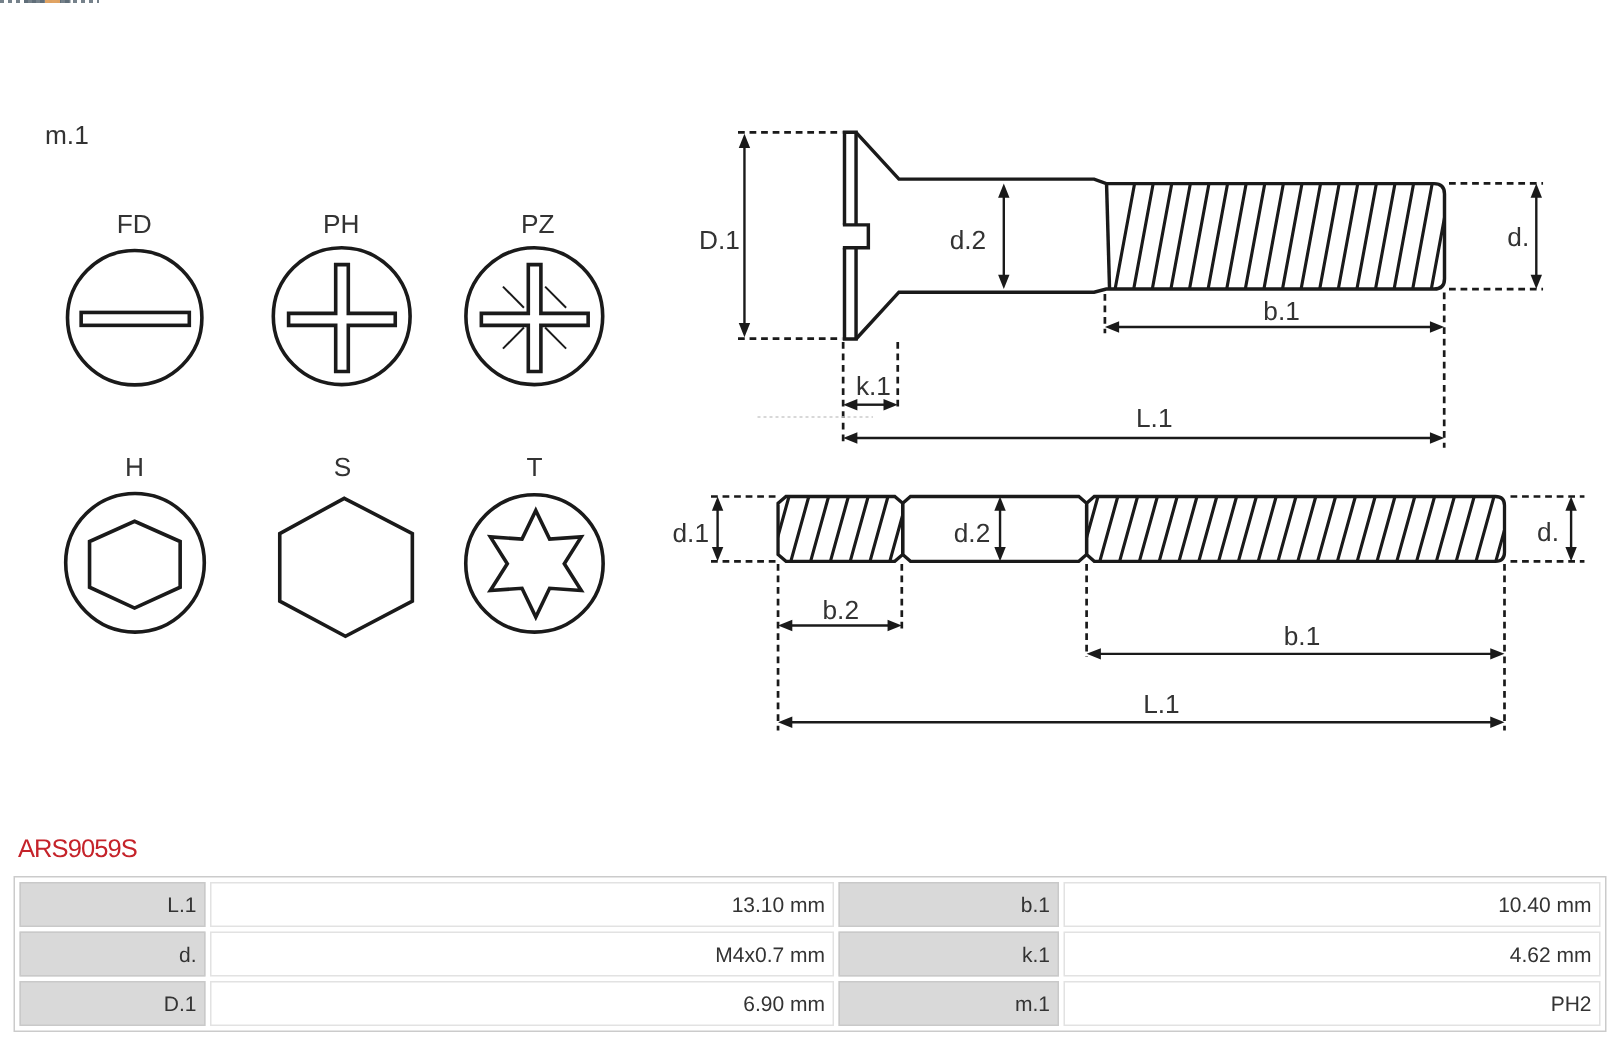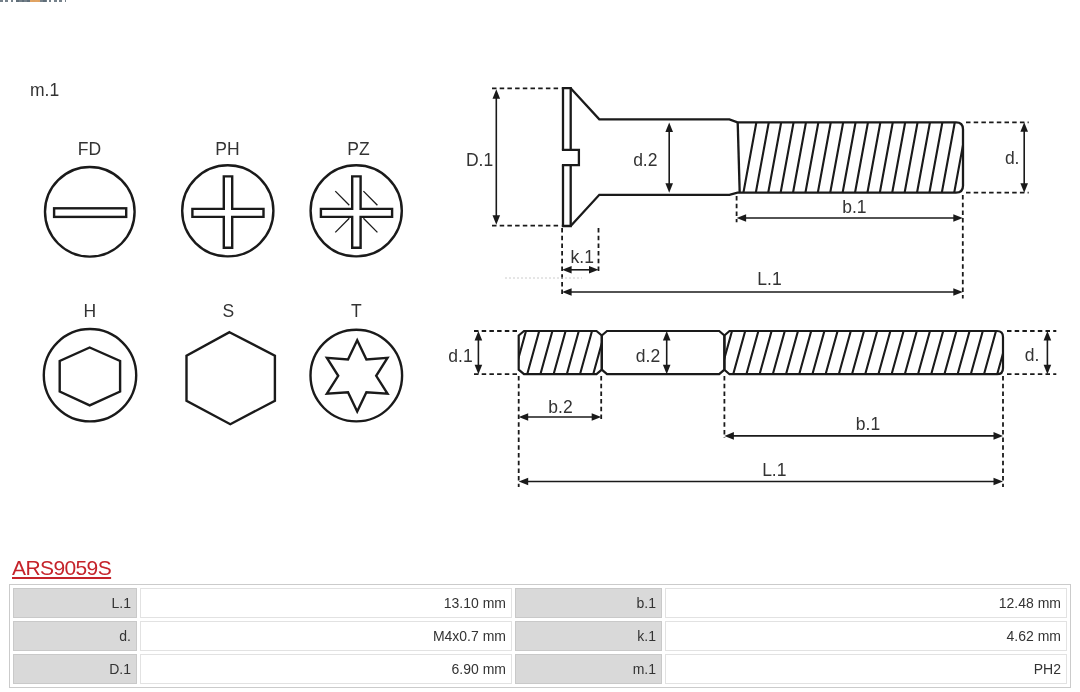--- a/index.html
+++ b/index.html
@@ -1,19 +1,19 @@
 <!DOCTYPE html>
 <html><head>
 <meta charset="utf-8">
 <style>
   html,body{margin:0;padding:0;background:#ffffff;}
   body{width:1080px;height:692px;position:relative;font-family:"Liberation Sans",sans-serif;overflow:hidden;}
   #diag{position:absolute;left:0;top:0;}
   .lbl{font-size:17.5px;fill:#333333;}
-  #code{position:absolute;left:12px;top:556px;color:#c5232a;font-size:21px;letter-spacing:-0.6px;text-decoration:underline;}
+  #code{position:absolute;left:12px;top:556px;color:#c5232a;font-size:17px;letter-spacing:-0.6px;}
   table{border-collapse:separate;border-spacing:3px;position:absolute;left:9px;top:584px;width:1062px;border:1px solid #cbcbcb;background:#fff;table-layout:fixed;}
   td{height:30px;box-sizing:border-box;border:1px solid #e2e2e2;font-size:14px;color:#333;padding:0 5px 0 0;text-align:right;}
   td.g{background:#d9d9d9;border-color:#c9c9c9;}
 </style>
 </head>
 <body>
 <div style="position:absolute;left:0;top:0;width:66px;height:1.6px;opacity:0.85;background:repeating-linear-gradient(90deg,#5d6b76 0 2.6px,#fff 2.6px 5.4px);"></div>
 <div style="position:absolute;left:16px;top:0;width:31px;height:1.6px;opacity:0.85;background:#5d6b76;"></div>
 <div style="position:absolute;left:30px;top:0;width:10px;height:1.6px;opacity:0.9;background:#eda75f;"></div>
 
@@ -167,23 +167,23 @@
 <text class="lbl" x="868" y="430" text-anchor="middle">b.1</text>
 <text class="lbl" x="774.3" y="475.5" text-anchor="middle">L.1</text>
 </svg>
 
 <div id="code">ARS9059S</div>
 
 <table>
   <tbody>
       <tr>
         <td class="g" style="width:124px">L.1</td>
-        <td style="width:372px">13.10 mm</td>
+        <td style="width:416px">13.10 mm</td>
         <td class="g" style="width:147px">b.1</td>
-        <td>12.48 mm</td>
+        <td>10.40 mm</td>
       </tr>
   <tr>
         <td class="g">d.</td>
         <td>M4x0.7 mm</td>
         <td class="g">k.1</td>
         <td>4.62 mm</td>
       </tr>
   <tr>
         <td class="g">D.1</td>
         <td>6.90 mm</td>

